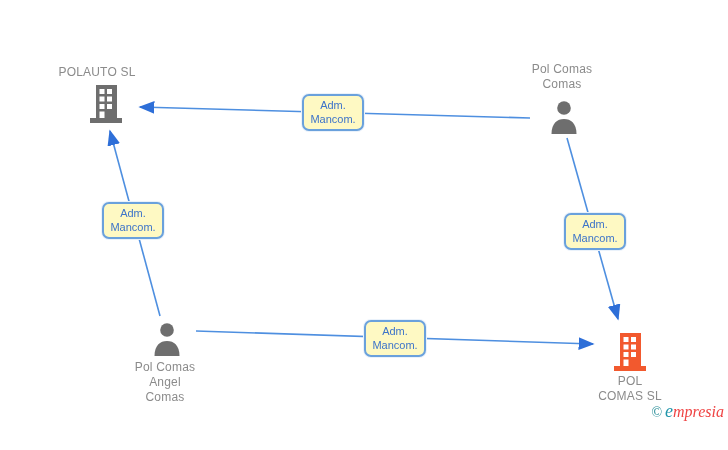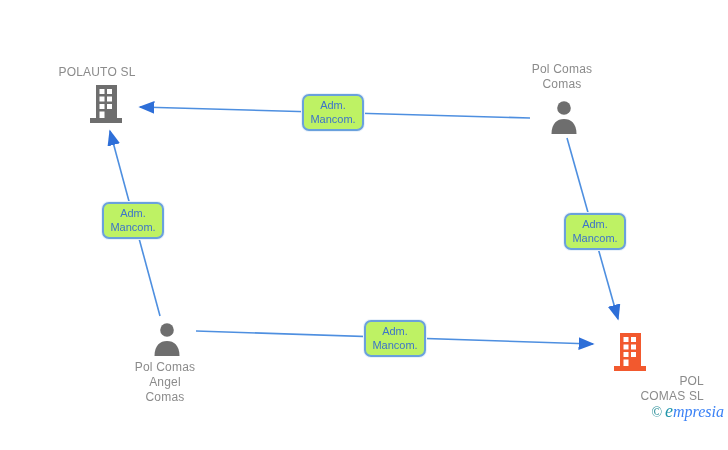--- a/index.html
+++ b/index.html
@@ -20,21 +20,21 @@
     line-height: 15px;
     text-align: center;
     width: 120px;
     letter-spacing: 0.2px;
   }
   .node-icon { position: absolute; display: block; }
 
   .edge-box {
     position: absolute;
     width: 62px;
-    background: #bef264;
+    background: #fef9c3;
     border: 2px solid #6aa1dc;
     border-radius: 7px;
     color: #3d74c9;
     font-size: 11px;
     line-height: 14px;
     text-align: center;
     padding: 2px 0 3px 0;
     box-shadow: 0 0 0 1px #eaf2fb;
   }
 
@@ -42,21 +42,21 @@
     position: absolute;
     right: 4px;
     bottom: 3px;
     font-family: "Liberation Serif", serif;
     font-style: italic;
     font-size: 16px;
     white-space: nowrap;
   }
   .footer-brand .copy { color: #2a8f99; font-style: normal; font-size: 14px; margin-right: 3px; }
   .footer-brand .brand-e { color: #2196ab; font-size: 18px; }
-  .footer-brand .brand-rest { color: #3b82f6; }
+  .footer-brand .brand-rest { color: #ef4444; }
 </style>
 </head>
 <body>
 
 <div id="canvas">
 
   <svg class="edges" width="728" height="450" viewBox="0 0 728 450">
     <defs>
       <marker id="arrow" viewBox="0 0 10 8" refX="9" refY="4" markerWidth="10" markerHeight="8" orient="auto">
         <path d="M0,0 L10,4 L0,8 Z" fill="#2e6fd8"></path>
@@ -114,21 +114,21 @@
       <rect x="8" y="2" width="21" height="33" fill="#f2592e"></rect>
       <rect x="11.5" y="6" width="5" height="5" fill="#ffffff"></rect>
       <rect x="19" y="6" width="5" height="5" fill="#ffffff"></rect>
       <rect x="11.5" y="13.5" width="5" height="5" fill="#ffffff"></rect>
       <rect x="19" y="13.5" width="5" height="5" fill="#ffffff"></rect>
       <rect x="11.5" y="21" width="5" height="5" fill="#ffffff"></rect>
       <rect x="19" y="21" width="5" height="5" fill="#ffffff"></rect>
       <rect x="11.5" y="28.5" width="5" height="6.5" fill="#ffffff"></rect>
     </svg>
   </span>
-  <div class="node-label" style="left:584px; top:374px;text-align:right;">
+  <div class="node-label" style="left:570px; top:374px;">
     <span>POL</span><br>
     <span>COMAS SL</span>
   </div>
 
   <div class="edge-box" style="left:302px; top:94px;">
     <span>Adm.</span><br>
     <span>Mancom.</span>
   </div>
   <div class="edge-box" style="left:102px; top:202px;">
     <span>Adm.</span><br>

